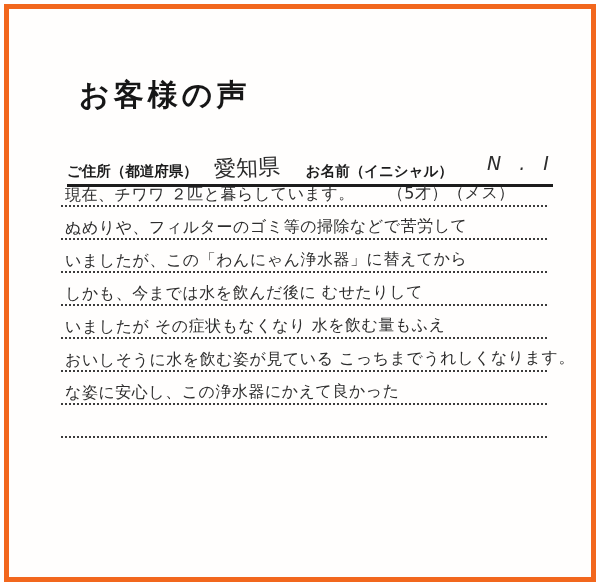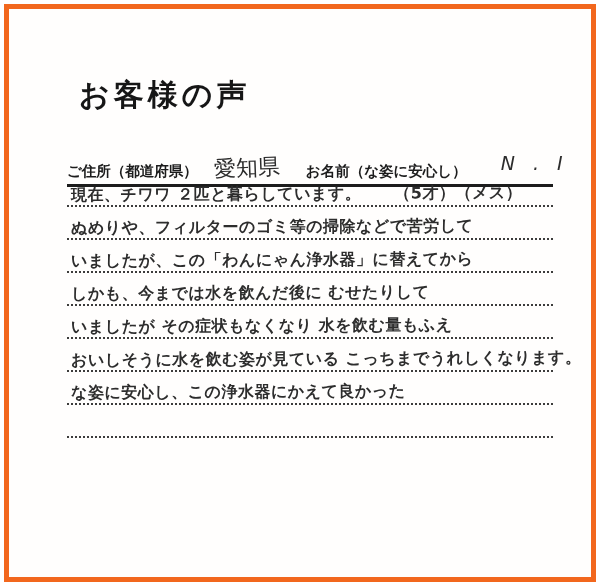--- a/index.html
+++ b/index.html
@@ -69,24 +69,23 @@
   }
   .name-value {
     font-size: 19px;
     margin-left: 34px;
     letter-spacing: 6px;
     font-style: italic;
     padding-bottom: 10px;
   }
   .ruled-area {
     position: absolute;
-    left: 58px;
+    left: 52px;
     top: 165px;
     width: 486px;
-    font-weight: bold;
   }
   .ruled-line {
     height: 33px;
     box-sizing: border-box;
     border-bottom: 2px dotted #3c3c3c;
     display: flex;
     align-items: flex-end;
     overflow: visible;
   }
   .hand-line {
@@ -103,21 +102,21 @@
 <body>
 
 <div class="page">
   <div class="frame">
 
     <div class="page-title">お客様の声</div>
 
     <div class="form-row">
       <span class="form-label">ご住所（都道府県）</span>
       <span class="hand address-value">愛知県</span>
-      <span class="form-label">お名前（な姿に安心し）</span>
+      <span class="form-label">お名前（イニシャル）</span>
       <span class="hand name-value">N . I</span>
     </div>
 
     <div class="ruled-area">
       <div class="ruled-line">
         <span class="hand hand-line">現在、チワワ ２匹と暮らしています。　　（5才）（メス）</span>
       </div>
       <div class="ruled-line">
         <span class="hand hand-line">ぬめりや、フィルターのゴミ等の掃除などで苦労して</span>
       </div>

